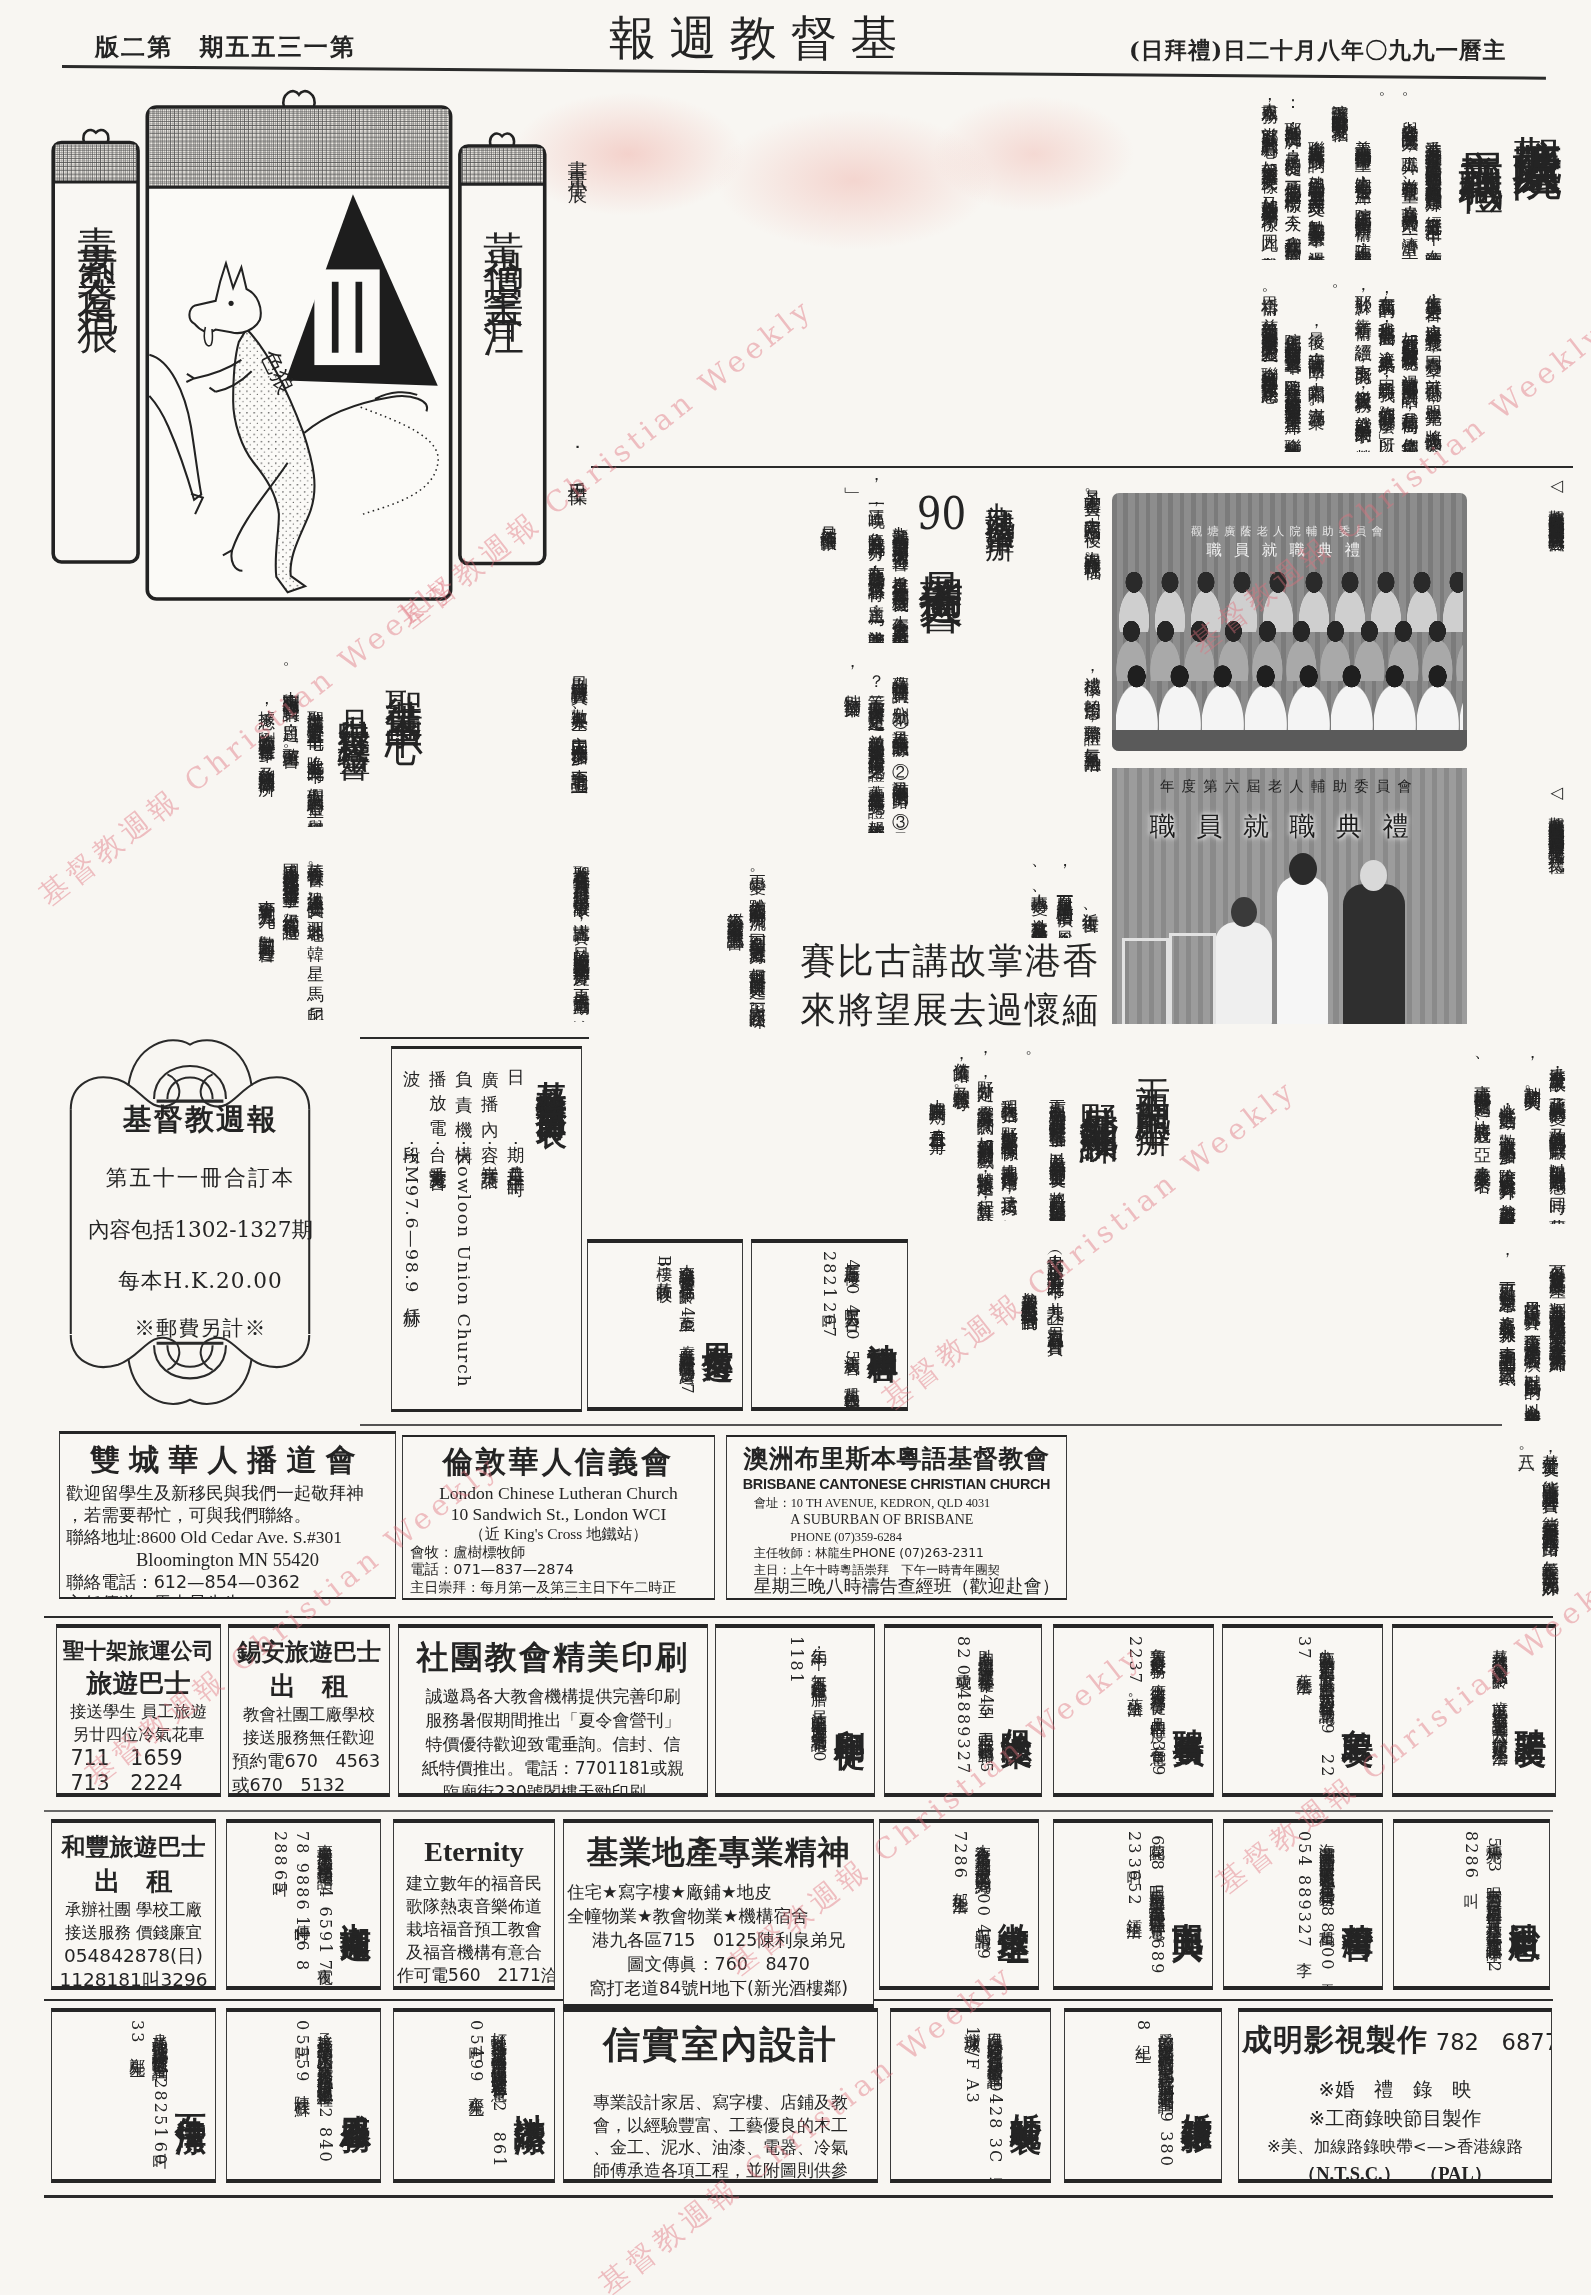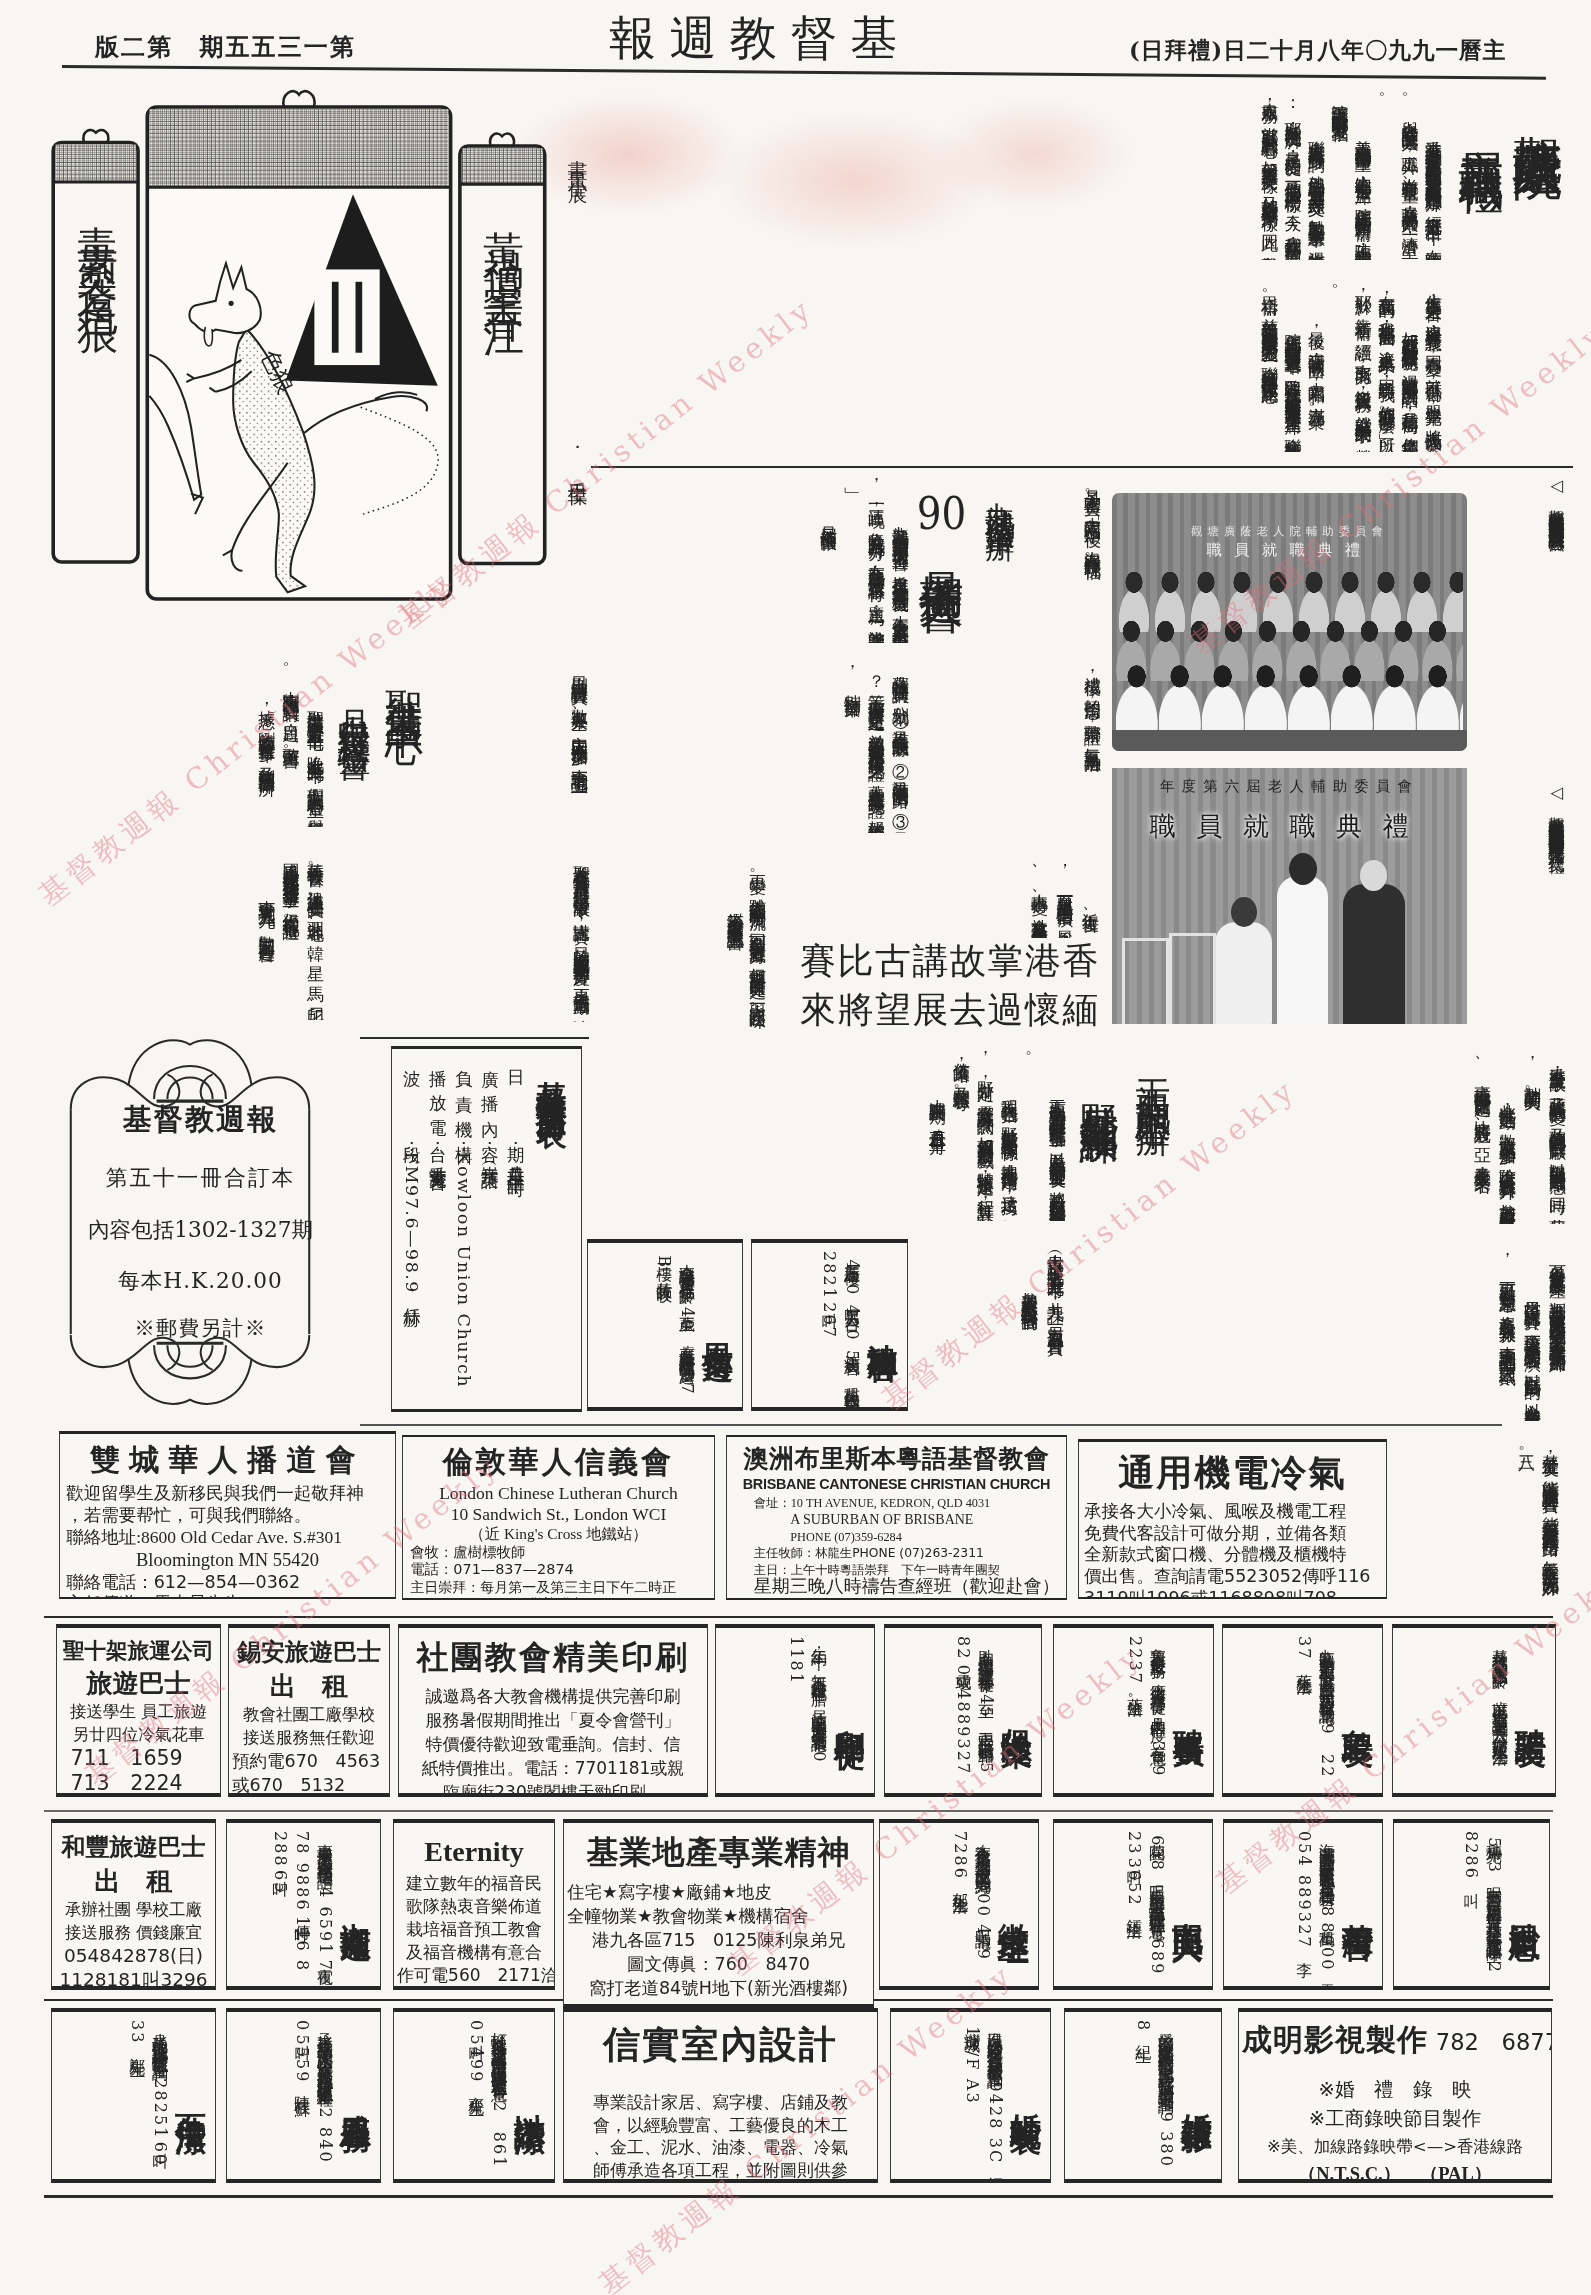--- a/index.html
+++ b/index.html
@@ -229,28 +229,20 @@
   <div class="bx church had" style="left:726px;top:1435px;width:341px;height:165px;border-top-width:2.1px;border-bottom-width:2.1px;padding:5.1px 6.2px;">
     <div class="t" style="font-size:25px;letter-spacing:0.5px;">澳洲布里斯本粵語基督教會</div>
     <div class="l" style="font-size:14.4px;line-height:19.5px;font-weight:bold;font-family:'Liberation Sans',sans-serif;letter-spacing:-0.3px;text-align:center;">BRISBANE CANTONESE CHRISTIAN CHURCH</div>
     <div class="l" style="font-size:12.3px;line-height:17.5px;font-family:'Liberation Serif',serif;padding-left:20.6px;">會址：10 TH AVENUE, KEDRON, QLD 4031</div>
     <div class="l" style="font-size:14px;line-height:16.5px;font-family:'Liberation Serif',serif;padding-left:57px;">A SUBURBAN OF BRISBANE</div>
     <div class="l" style="font-size:12.3px;line-height:16.5px;font-family:'Liberation Serif',serif;padding-left:57px;">PHONE (07)359-6284</div>
     <div class="l" style="font-size:12.3px;line-height:16.5px;padding-left:20.6px;">主任牧師：林龍生PHONE (07)263-2311</div>
     <div class="l" style="font-size:12.3px;line-height:16.5px;padding-left:20.6px;">主日：上午十時粵語崇拜　下午一時青年團契</div>
     <div class="l" style="font-size:18px;line-height:16.5px;padding-left:20.6px;">星期三晚八時禱告查經班（歡迎赴會）</div>
   </div>
-  <div class="bx church had" style="left:1078px;top:1439px;width:309px;height:160px;border-top-width:3.1px;border-bottom-width:2.1px;padding:7.2px 5.1px;">
-    <div class="t" style="font-size:36px;letter-spacing:2.1px;margin-bottom:3.1px;">通用機電冷氣</div>
-    <div class="l" style="font-size:17.5px;line-height:21.6px;">承接各大小冷氣、風喉及機電工程</div>
-    <div class="l" style="font-size:17.5px;line-height:21.6px;">免費代客設計可做分期，並備各類</div>
-    <div class="l" style="font-size:17.5px;line-height:21.6px;">全新款式窗口機、分體機及櫃機特</div>
-    <div class="l" style="font-size:17.5px;line-height:21.6px;">價出售。查詢請電5523052傳呼116</div>
-    <div class="l" style="font-size:17.5px;line-height:21.6px;">3119叫1996或1168898叫708。</div>
-  </div>
 
   <div class="bx had" style="left:56px;top:1624px;width:165px;height:173px;">
     <div class="t" style="font-size:21.6px;">聖十架旅運公司</div>
     <div class="st" style="font-size:26px;line-height:36px;">旅遊巴士</div>
     <div class="l" style="font-size:16.5px;line-height:22.6px;">接送學生 員工旅遊</div>
     <div class="l" style="font-size:16.5px;line-height:22.6px;">另廿四位冷氣花車</div>
     <div class="l" style="font-size:20.6px;line-height:25px;text-align:left;padding-left:10.3px;">711　1659</div>
     <div class="l" style="font-size:20.6px;line-height:25px;text-align:left;padding-left:10.3px;">713　2224</div>
   </div>
   <div class="bx had" style="left:228px;top:1624px;width:162px;height:173px;">

